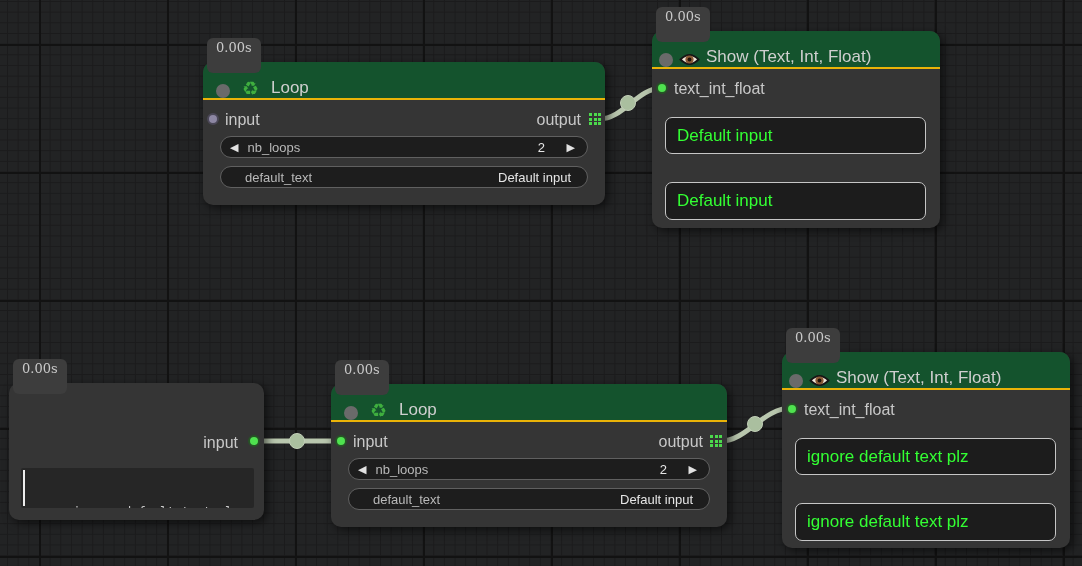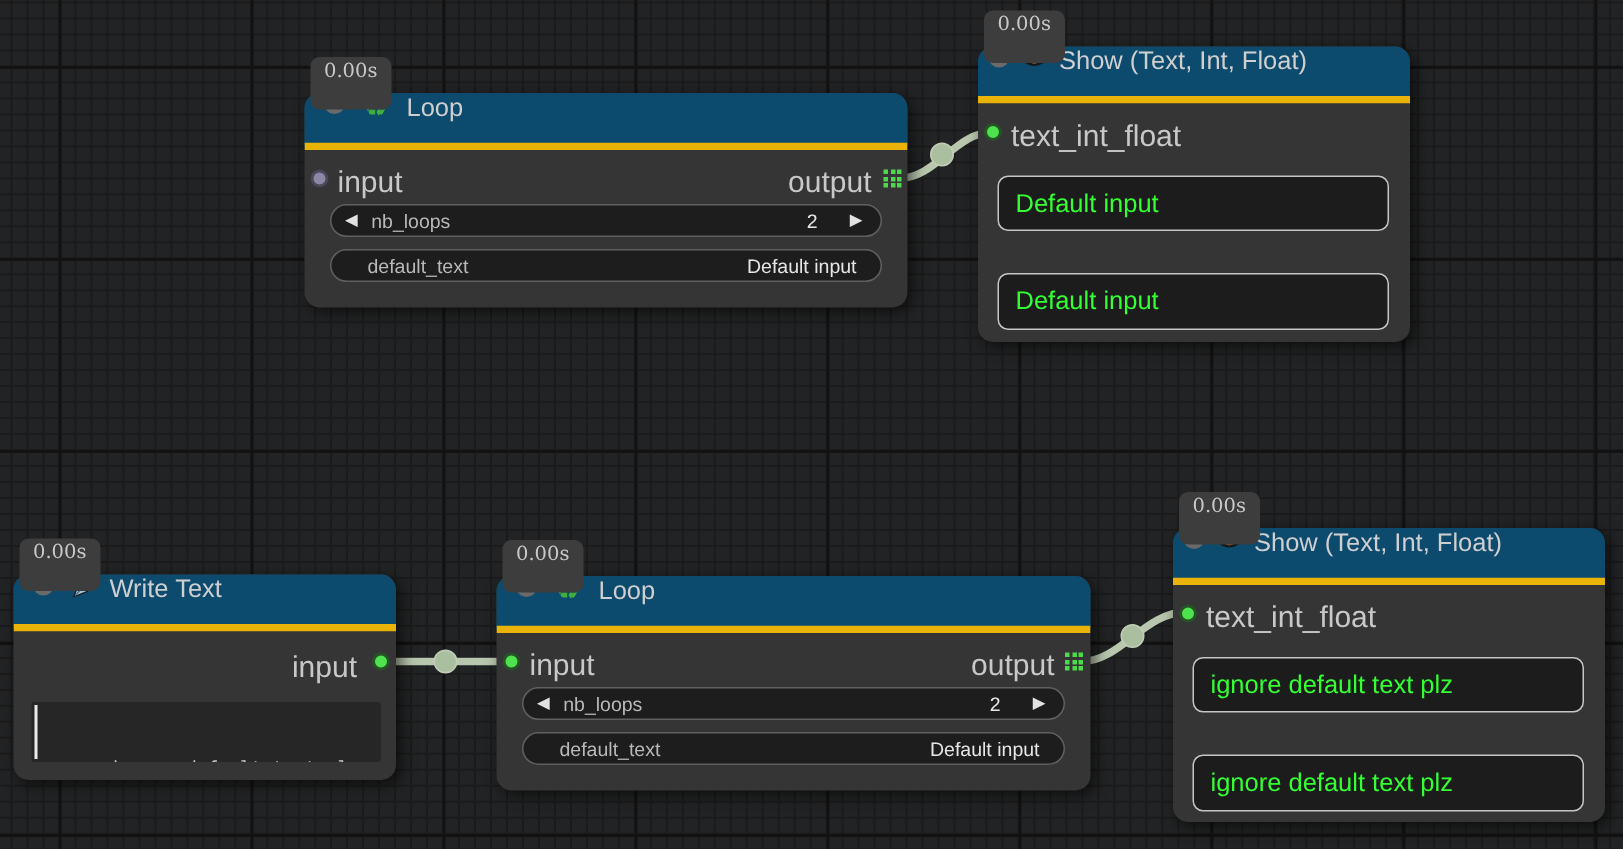--- a/index.html
+++ b/index.html
@@ -24,36 +24,36 @@
     position:absolute; background:#353535; border-radius:10px;
     box-shadow:3px 3px 10px rgba(0,0,0,.6); z-index:2;
   }
   .badge {
     position:absolute; top:-24px; left:4px; height:35px;
     background:#3d3d3d; color:#c9c9c9; border-radius:6px;
     font-family:"DejaVu Serif", serif; font-size:13px;
     padding:2px 9px 0 9px; white-space:nowrap;
   }
   .titlebar {
-    height:38px; background:#0c4a6e; border-radius:10px 10px 0 0;
-    border-bottom:5px solid #eab308; display:flex; align-items:flex-start;
+    height:38px; background:#14532d; border-radius:10px 10px 0 0;
+    border-bottom:2px solid #eab308; display:flex; align-items:flex-end;
     color:#cfcfcf; font-size:17px; white-space:nowrap;
   }
   .titlebar.pad-wide { padding-left:13px; gap:9px; }
   .titlebar.pad-narrow { padding-left:7px; gap:6px; }
   .title-dot { width:14px; height:14px; border-radius:50%; background:#6a6a6a; flex:0 0 auto; }
   .recycle { font-size:19px; color:#3fae3f; width:23px; text-align:center; line-height:1; flex:0 0 auto; }
   .icon-svg { flex:0 0 auto; display:block; }
 
   .slot-dot {
     position:absolute; width:12px; height:12px; border-radius:50%;
   }
   .slot-dot.green { background:#4fe24f; border:2px solid #265326; }
   .slot-dot.gray  { background:#8d87a3; border:2px solid #4a4756; }
-  .slot-label { position:absolute; color:#c8c8c8; font-size:20px; white-space:nowrap; }
+  .slot-label { position:absolute; color:#c8c8c8; font-size:16px; white-space:nowrap; }
 
   .grid-icon {
     position:absolute; display:grid;
     grid-template-columns:repeat(3,3px); grid-template-rows:repeat(3,3px); gap:1.5px;
   }
   .grid-icon span { background:#4cd94c; }
 
   .widget {
     position:absolute; left:17px; right:17px; height:22px;
     background:#1d1d1d; border:1px solid #606060; border-radius:11px;
@@ -154,33 +154,20 @@
     <div class="show-box" style="top:86px; height:37px;">
       <span class="green-text">Default input</span>
     </div>
     <div class="show-box" style="top:151px; height:38px;">
       <span class="green-text">Default input</span>
     </div>
   </div>
 
   <div class="node" id="node-write-text">
     <div class="badge">0.00s</div>
-    <div class="titlebar pad-wide">
-      <span class="title-dot"></span>
-      <svg class="icon-svg" width="19" height="19" viewBox="0 0 19 19">
-        <g transform="rotate(45 9.5 9.5)">
-          <rect x="6.8" y="0.4" width="5.4" height="3" fill="#2d2d2d" stroke="#111" stroke-width="0.6"></rect>
-          <rect x="5.9" y="3.1" width="7.2" height="2.3" fill="#d9a53d" stroke="#111" stroke-width="0.6"></rect>
-          <path d="M9.5 17 L5.6 8 Q9.5 4.4 13.4 8 Z" fill="#a7c6da" stroke="#1a1a1a" stroke-width="0.8"></path>
-          <line x1="9.5" y1="16" x2="9.5" y2="9.5" stroke="#4a6b7d" stroke-width="0.9"></line>
-          <circle cx="9.5" cy="9" r="1" fill="#4a6b7d"></circle>
-        </g>
-      </svg>
-      <span>Write Text</span>
-    </div>
     <span class="slot-label" style="right:26px; top:51px;">input</span>
     <span class="slot-dot green" style="right:4px; top:52px;"></span>
     <div class="textbox" style="left:12px; right:10px; top:85px; height:40px;">
       <span class="caret"></span>
       <span>ignore default text plz</span>
     </div>
   </div>
 
   <div class="node" id="node-loop-bottom">
     <div class="badge">0.00s</div>

